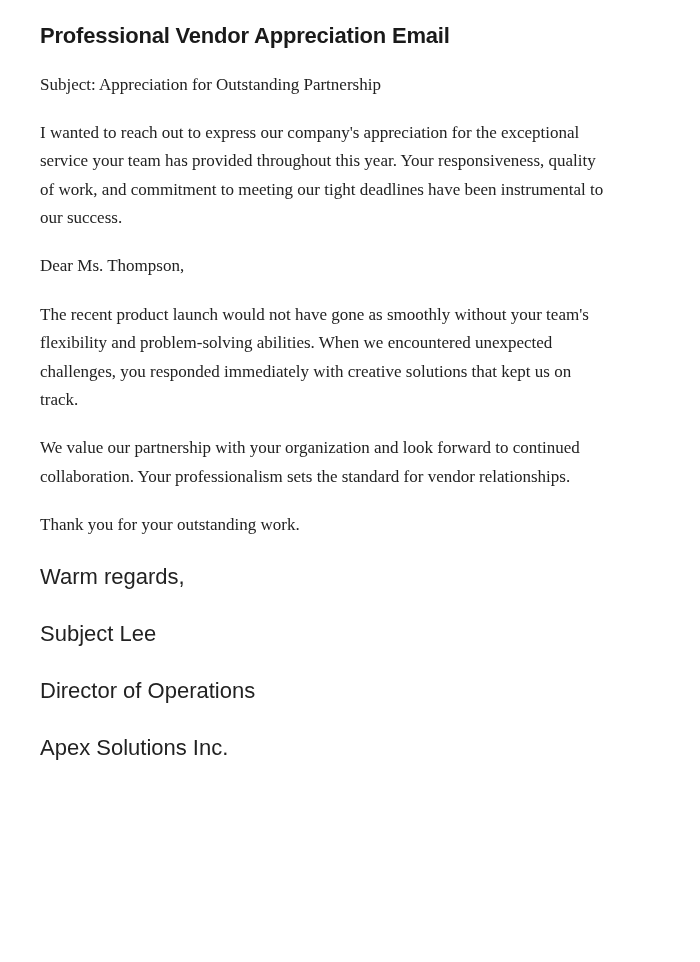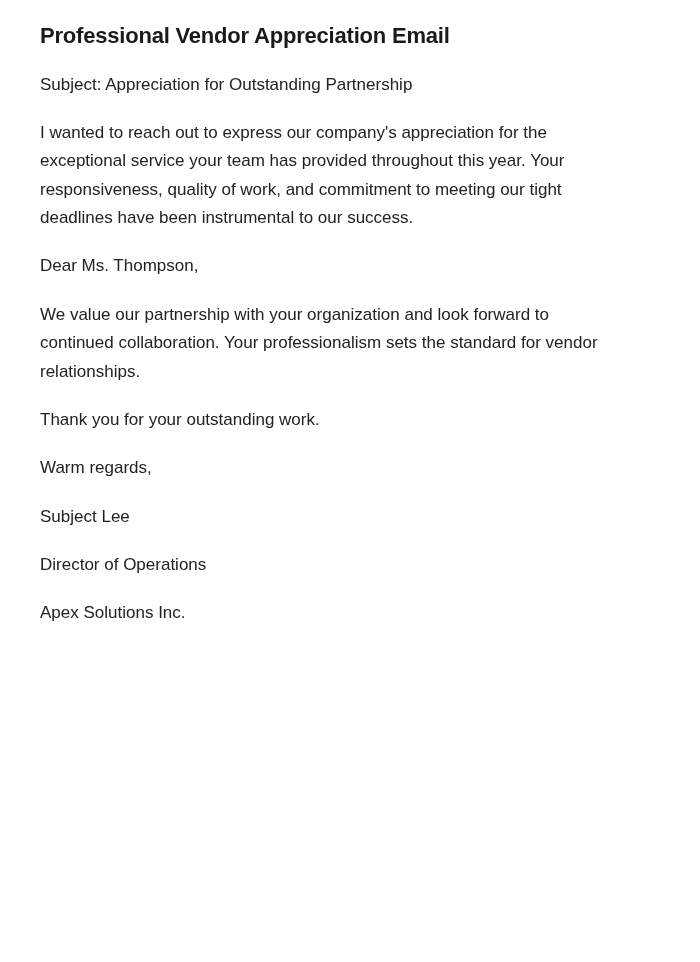--- a/index.html
+++ b/index.html
@@ -25,41 +25,43 @@
     line-height: 1.3;
     margin: 0 0 20px 0;
     color: #1a1a1a;
     letter-spacing: -0.2px;
   }
   .doc-para {
     font-size: 17px;
     line-height: 1.67;
     margin: 0 0 20px 0;
     color: #222222;
+    font-family: Liberation Serif, serif;
   }
   .sig-line {
-    font-size: 17px;
+    font-size: 22px;
     line-height: 1.67;
     margin: 0 0 20px 0;
     color: #222222;
   }
 </style>
 </head>
 <body>
 
 <div class="document">
 
   <h1 class="doc-title">Professional Vendor Appreciation Email</h1>
 
   <p class="doc-para">Subject: Appreciation for Outstanding Partnership</p>
 
   <p class="doc-para">I wanted to reach out to express our company's appreciation for the exceptional service your team has provided throughout this year. Your responsiveness, quality of work, and commitment to meeting our tight deadlines have been instrumental to our success.</p>
 
   <p class="doc-para">Dear Ms. Thompson,</p>
 
+  <p class="doc-para">The recent product launch would not have gone as smoothly without your team's flexibility and problem-solving abilities. When we encountered unexpected challenges, you responded immediately with creative solutions that kept us on track.</p>
 
   <p class="doc-para">We value our partnership with your organization and look forward to continued collaboration. Your professionalism sets the standard for vendor relationships.</p>
 
   <p class="doc-para">Thank you for your outstanding work.</p>
 
   <p class="sig-line">Warm regards,</p>
 
   <p class="sig-line">Subject Lee</p>
 
   <p class="sig-line">Director of Operations</p>

